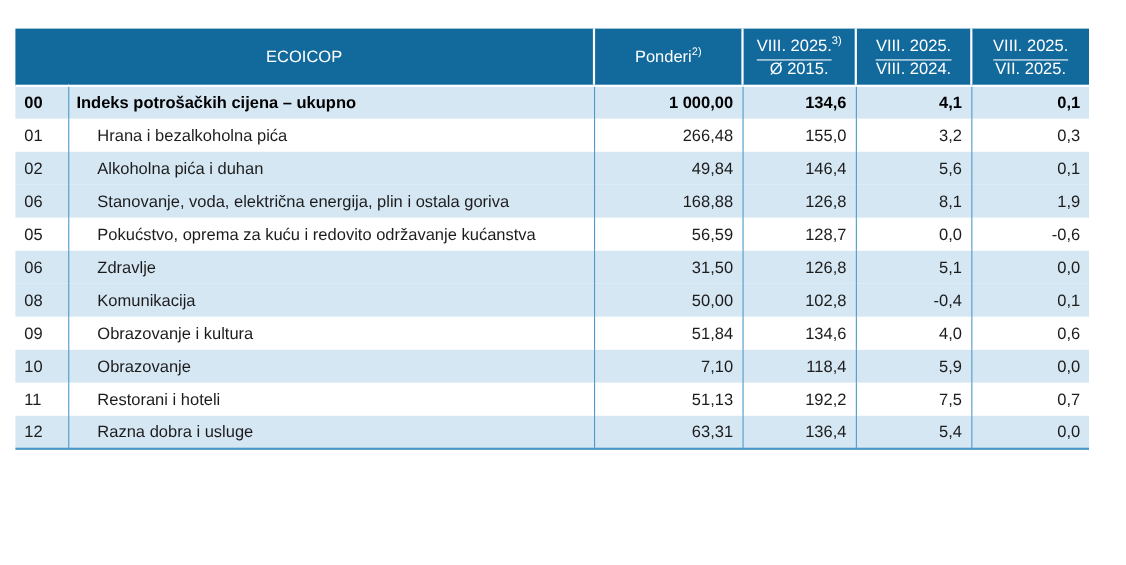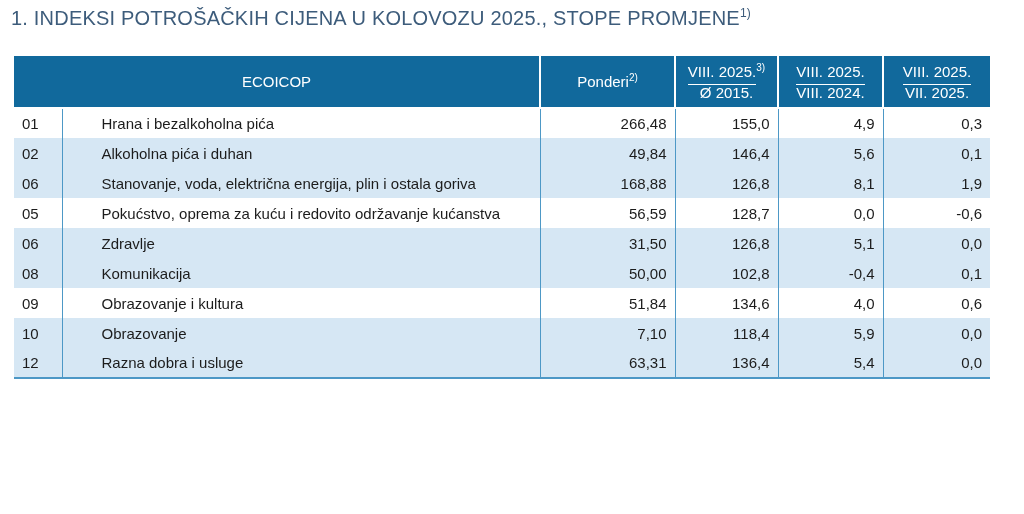--- a/index.html
+++ b/index.html
@@ -73,30 +73,29 @@
     font-size: 15px;
     vertical-align: middle;
     padding: 0;
     background: #ffffff;
   }
   tbody td + td { border-left: 1px solid var(--border-blue); }
   tbody tr.alt td { background: var(--row-alt-bg); }
   tbody tr.bold td { font-weight: 700; color: #000000; }
 
   td.code { padding-left: 8px; text-align: left; }
-  td.name { padding-left: 39px; text-align: left; }
+  td.name { padding-left: 26px; text-align: left; }
   tr.bold td.name { padding-left: 7px; }
   td.num { text-align: right; padding-right: 8px; }
 </style>
 </head>
 <body>
 
 <div class="page">
 
-  <h1 class="page-title"><span>1. INDEKSI POTROŠAČKIH CIJENA U KOLOVOZU 2025., STOPE PROMJENE</span><sup>1)</sup></h1>
 
   <table class="cpi-table">
     <colgroup>
       <col style="width:48px">
       <col style="width:478px">
       <col style="width:135px">
       <col style="width:103px">
       <col style="width:105px">
       <col style="width:107px">
     </colgroup>
@@ -109,26 +108,34 @@
         </th>
         <th>
           <span class="frac"><span class="u">VIII. 2025.</span><br><span>VIII. 2024.</span></span>
         </th>
         <th>
           <span class="frac"><span class="u">VIII. 2025.</span><br><span>VII. 2025.</span></span>
         </th>
       </tr>
     </thead>
     <tbody id="table-body">
+        <tr class="alt bold">
+    <td class="code">00</td>
+    <td class="name">Indeks potrošačkih cijena – ukupno</td>
+    <td class="num">1 000,00</td>
+    <td class="num">134,6</td>
+    <td class="num">4,1</td>
+    <td class="num">0,1</td>
+  </tr>
         <tr>
     <td class="code">01</td>
     <td class="name">Hrana i bezalkoholna pića</td>
     <td class="num">266,48</td>
     <td class="num">155,0</td>
-    <td class="num">4,9</td>
+    <td class="num">3,2</td>
     <td class="num">0,3</td>
   </tr>
         <tr class="alt">
     <td class="code">02</td>
     <td class="name">Alkoholna pića i duhan</td>
     <td class="num">49,84</td>
     <td class="num">146,4</td>
     <td class="num">5,6</td>
     <td class="num">0,1</td>
   </tr>
@@ -173,20 +180,28 @@
     <td class="num">0,6</td>
   </tr>
         <tr class="alt">
     <td class="code">10</td>
     <td class="name">Obrazovanje</td>
     <td class="num">7,10</td>
     <td class="num">118,4</td>
     <td class="num">5,9</td>
     <td class="num">0,0</td>
   </tr>
+        <tr>
+    <td class="code">11</td>
+    <td class="name">Restorani i hoteli</td>
+    <td class="num">51,13</td>
+    <td class="num">192,2</td>
+    <td class="num">7,5</td>
+    <td class="num">0,7</td>
+  </tr>
         <tr class="alt">
     <td class="code">12</td>
     <td class="name">Razna dobra i usluge</td>
     <td class="num">63,31</td>
     <td class="num">136,4</td>
     <td class="num">5,4</td>
     <td class="num">0,0</td>
   </tr>
       </tbody>
   </table>

